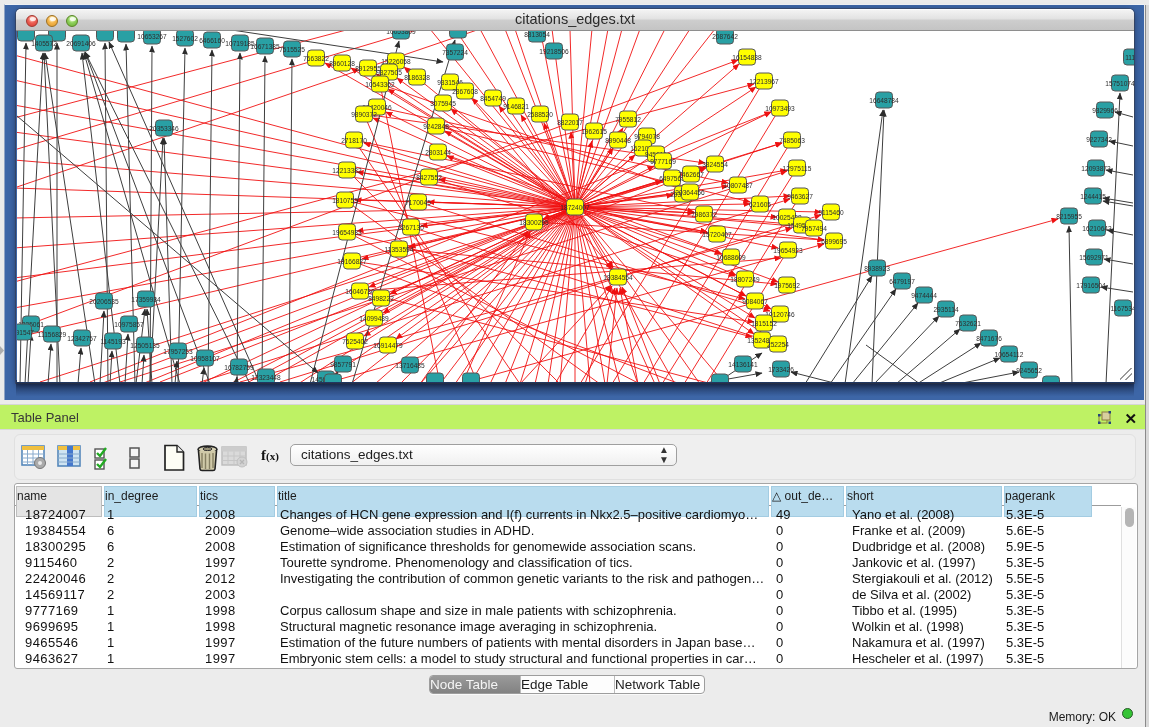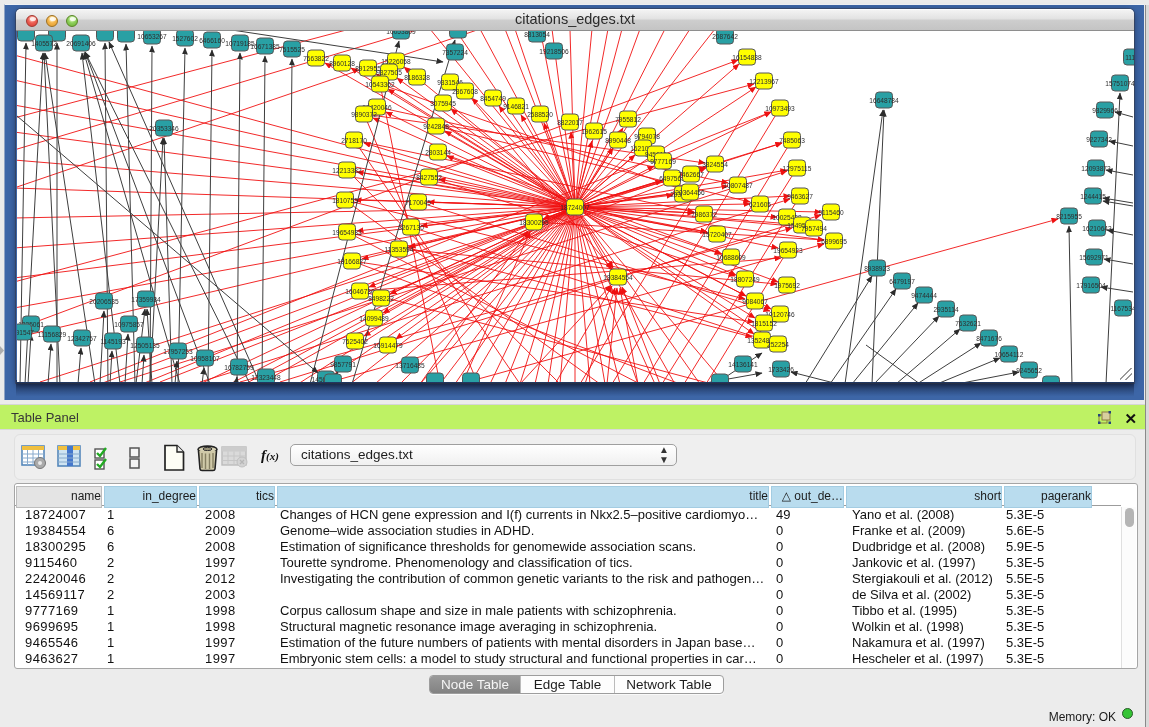--- a/index.html
+++ b/index.html
@@ -30,21 +30,21 @@
 #phdr .t{position:absolute;left:11px;top:5px;font-size:13px;color:#383838}
 #pclose{position:absolute;right:12px;top:5px;font-size:15px;color:#111;font-weight:bold}
 #pfloat{position:absolute;right:38px;top:6px;width:13px;height:13px}
 #toolbox{position:absolute;left:14px;top:34px;width:1122px;height:46px;background:#efefef;border:1px solid #e0e0e0;border-radius:6px}
 .ticon{position:absolute;top:10px}
 #combo{position:absolute;left:275px;top:9px;width:387px;height:22px;background:linear-gradient(180deg,#ffffff,#f0f0f0);border:1px solid #9f9f9f;border-radius:5px;font-size:13.5px;color:#1c1c1c;line-height:20px;padding-left:10px}
 #combo .ar{position:absolute;right:7px;top:0px;font-size:10px;color:#333;line-height:10px;text-align:center}
 
 #tbl{position:absolute;left:14px;top:83px;width:1124px;height:186px;background:#fff;border:1px solid #a5a5a5;border-radius:3px;overflow:hidden}
 #thead{position:absolute;left:0;top:1px;width:1106px;height:21px;background:#fff}
-#thead span{position:absolute;top:1px;height:22px;background:#b9dcee;border:1px solid #a3cce2;font-size:12px;color:#1c1c1c;text-align:right;line-height:18px}
+#thead span{position:absolute;top:1px;height:31px;background:#b9dcee;border:1px solid #a3cce2;font-size:12px;color:#1c1c1c;text-align:left;line-height:18px}
 #thead .h1{left:1px;width:86px;background:#e4e4e4;border-color:#bdbdbd}
 #thead .h2{left:89px;width:93px}
 #thead .h3{left:184px;width:76px}
 #thead .h4{left:262px;width:492px}
 #thead .h5{left:756px;width:73px}
 #thead .h6{left:831px;width:156px}
 #thead .h7{left:989px;width:88px}
 #thead{border-bottom:1px solid #9c9c9c}
 #tbody{position:absolute;left:0;top:23px;width:1106px;height:162px;font-size:13px;color:#111}
 .tr{position:relative;height:16px;line-height:16px;white-space:nowrap}
@@ -53,24 +53,24 @@
 .c2{left:92px;width:80px;letter-spacing:.4px}
 .c3{left:190px;width:70px;letter-spacing:.4px}
 .c4{left:265px;width:488px}
 .c5{left:761px;width:66px}
 .c6{left:837px;width:156px}
 .c7{left:991px;width:85px}
 #vsb{position:absolute;right:1px;top:23px;width:15px;height:161px;background:#fcfcfc;border-left:1px solid #e0e0e0}
 #vsb .th{position:absolute;left:3px;top:1px;width:9px;height:19px;border-radius:5px;background:#b5b5b5}
 
 #tabs{position:absolute;left:429px;top:275px;height:19px;border:1px solid #9d9d9d;border-radius:4px;background:#fdfdfd;box-shadow:0 1px 0 rgba(255,255,255,.7);overflow:hidden}
-#tabs span{display:inline-block;float:left;height:19px;line-height:18px;font-size:13.5px;color:#1d1d1d;text-align:center}
+#tabs span{display:inline-block;float:left;height:19px;line-height:18px;font-size:13.5px;color:#1d1d1d;}
 #tabs .sel{background:linear-gradient(180deg,#9a9a9a,#7f7f7f);color:#f5f5f5;width:90px}
 #tabs .t2{width:94px;border-left:1px solid #bbb}
-#tabs .t3{width:109px;border-left:1px solid #bbb}
+#tabs .t3{width:90px;border-left:1px solid #bbb}
 #status{position:absolute;right:33px;top:310px;font-size:12px;color:#1a1a1a}
 #memdot{position:absolute;right:16px;top:308px;width:11px;height:11px;border-radius:50%;background:#35c435;border:1.5px solid #2a5a2a}
 
 #redge{position:absolute;right:0;top:5px;width:4px;height:722px;background:#d9d9d9;border-left:1px solid #8a8a8a}
 </style></head>
 <body>
 <div id="app">
 <div id="desk">
  <div id="deskblue"></div>
  <div id="undershadow"></div>
@@ -643,21 +643,21 @@
     <path d="M3.5 7 L5 25 Q5.2 26.5 7 26.5 H18 Q19.8 26.5 20 25 L21.5 7" fill="#cfc9a8" stroke="#222" stroke-width="1.6"></path>
     <path d="M7 9 V24 M10.5 9.5 V25 M14.5 9.5 V25 M18 9 V24" stroke="#857f62" stroke-width="1.4"></path>
   </svg>
   <svg class="ticon" style="left:206px" width="28" height="24" viewBox="0 0 28 24" opacity="0.55">
     <rect x="1" y="2" width="24" height="18" fill="#c9c9c9" stroke="#909090" stroke-width="1.4"></rect>
     <rect x="1" y="2" width="24" height="4.5" fill="#b0b0b0"></rect>
     <path d="M1 11 H25 M1 15.5 H25 M7 6.5 V20 M13 6.5 V20 M19 6.5 V20" stroke="#a5a5a5"></path>
     <circle cx="21" cy="17" r="5" fill="#bdbdbd" stroke="#999"></circle>
     <path d="M19 15 l4 4 M23 15 l-4 4" stroke="#888" stroke-width="1.3"></path>
   </svg>
-  <div class="ticon" style="left:246px;top:12px;font-size:15px;font-style:italic;font-weight:bold;color:#111;font-family:'Liberation Serif',serif">f<span style="font-size:11px">(x)</span></div>
+  <div class="ticon" style="left:246px;top:12px;font-size:15px;font-weight:bold;color:#111;font-family:'Liberation Serif',serif">f<span style="font-size:11px">(x)</span></div>
   <div id="combo">citations_edges.txt<span class="ar">▲<br>▼</span></div>
  </div>
  <div id="tbl">
   <div id="thead">
    <span class="h1">name</span>
           <span class="h2">in_degree</span>
           <span class="h3">tics</span>
    <span class="h4">title</span>
           <span class="h5">△ out_de…</span>
           <span class="h6">short</span>

